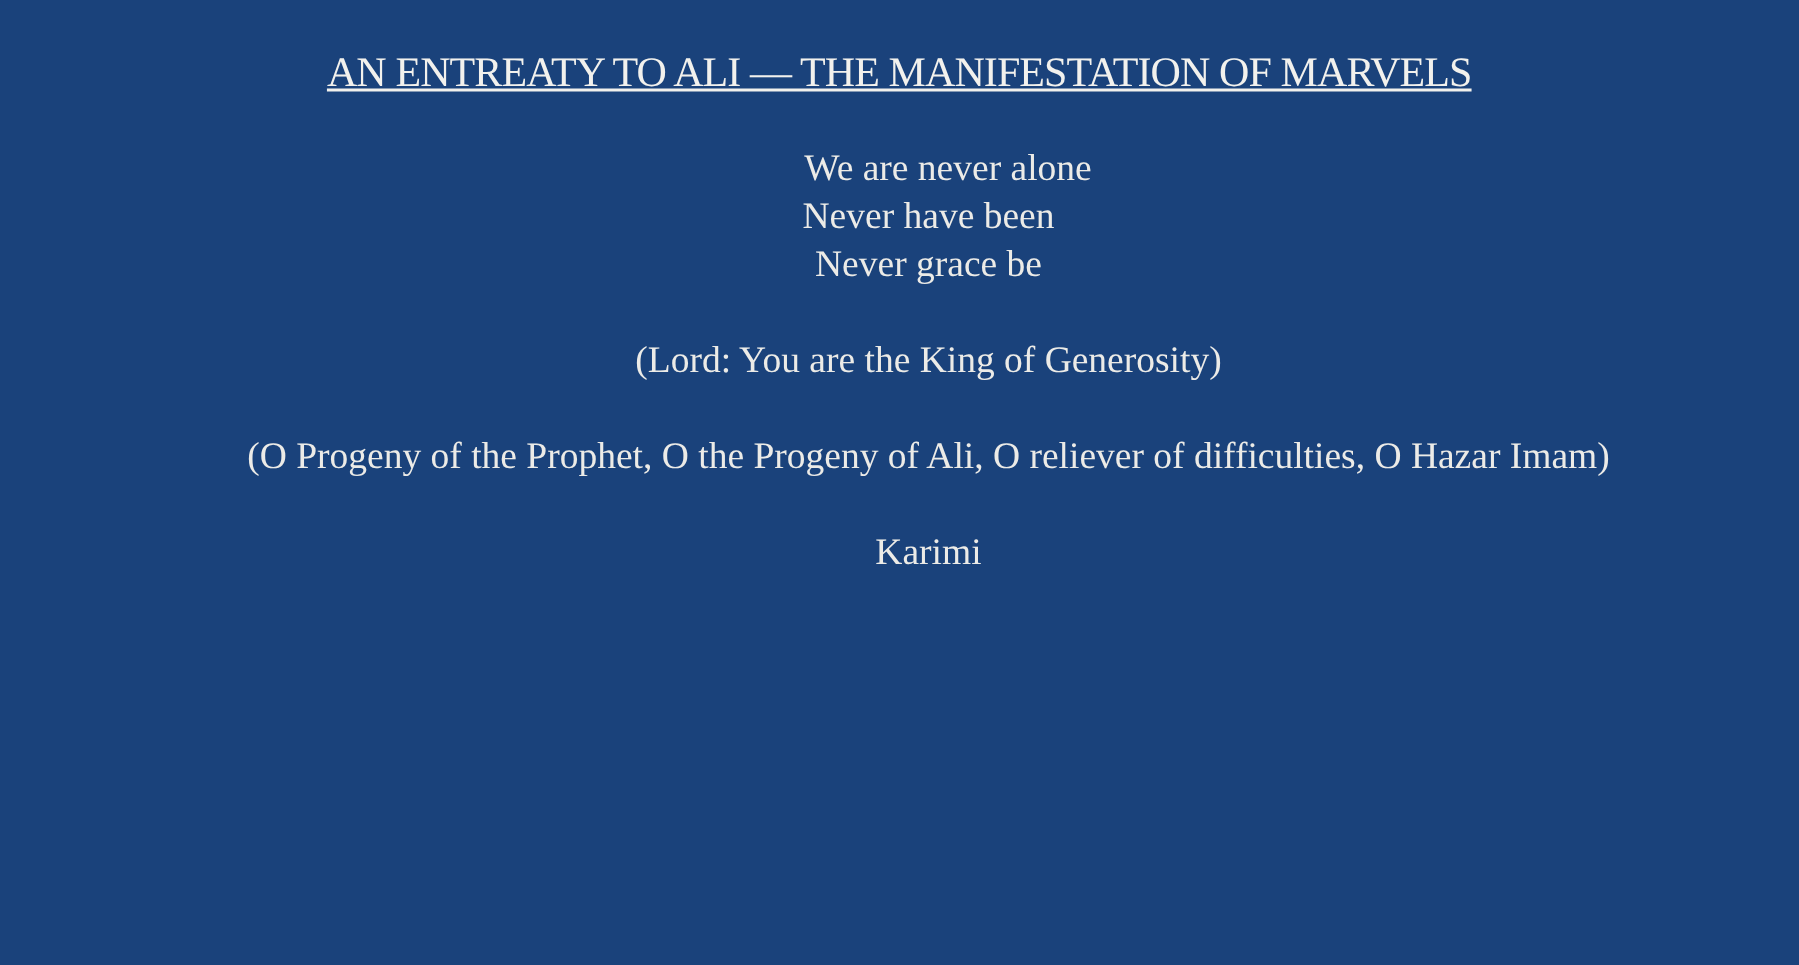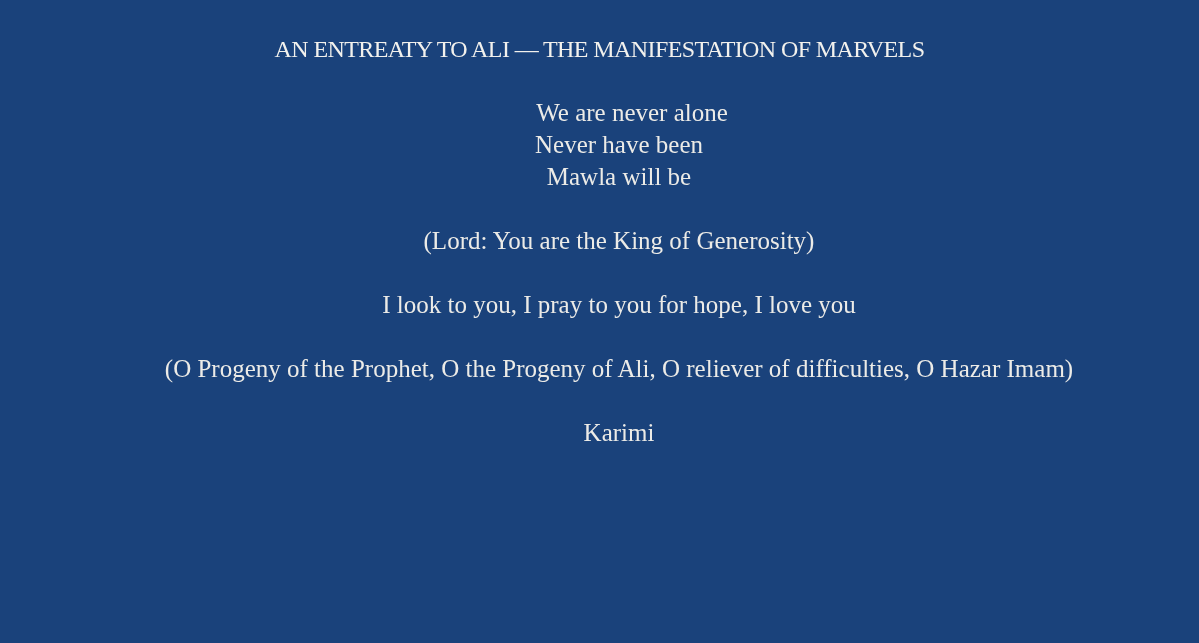--- a/index.html
+++ b/index.html
@@ -15,26 +15,27 @@
   .slide {
     box-sizing: border-box;
     width: 1199px;
     height: 643px;
     padding-top: 33px;
     font-family: "Liberation Serif", serif;
     color: #ecebe7;
     text-align: center;
   }
   .title {
-    font-size: 24px;
+    font-size: 28px;
     line-height: 32px;
     letter-spacing: -0.6px;
     margin: 0 0 32px 0;
     font-weight: normal;
     color: #f2f1ed;
+    text-decoration: underline;
   }
   .stanza {
     margin: 0 0 32px 0;
     padding-left: 39px;
   }
   .line {
     font-size: 25px;
     line-height: 32px;
     white-space: nowrap;
   }
@@ -50,30 +51,27 @@
 </head>
 <body style="background: rgb(26, 66, 123);">
 
 <div class="slide" style="color: rgb(236, 235, 231);">
 
   <h1 class="title">AN ENTREATY TO ALI — THE MANIFESTATION OF MARVELS</h1>
 
   <div class="stanza">
     <div class="line line-shift">We are never alone</div>
     <div class="line">Never have been</div>
-    <div class="line">Mawla will be</div>
+    <div class="line">Never grace be</div>
   </div>
 
   <div class="stanza">
     <div class="line">(Lord: You are the King of Generosity)</div>
   </div>
 
-  <div class="stanza">
-    <div class="line">I look to you, I pray to you for hope, I love you</div>
-  </div>
 
 
   <div class="stanza">
     <div class="line">(O Progeny of the Prophet, O the Progeny of Ali, O reliever of difficulties, O Hazar Imam)</div>
   </div>
 
   <div class="stanza">
     <div class="line">Karimi</div>
   </div>
 

